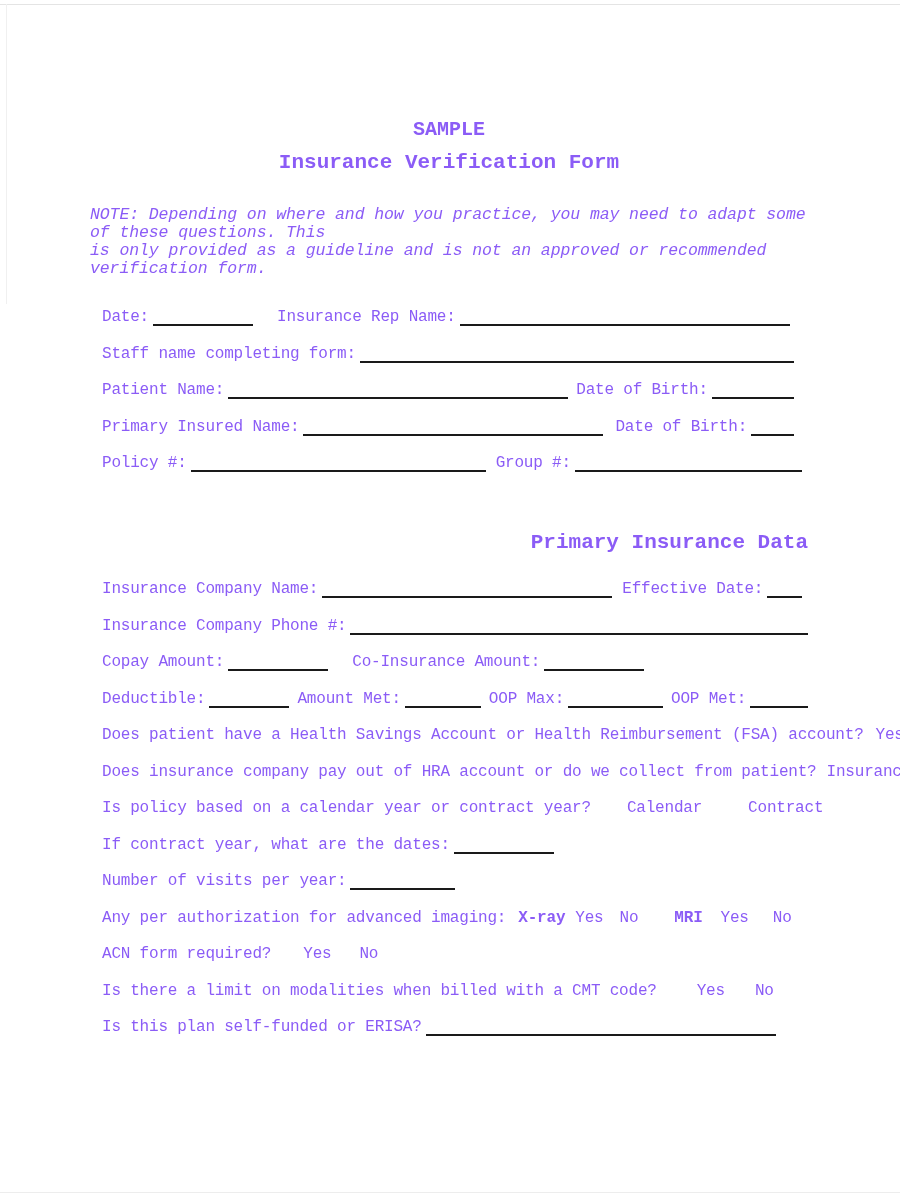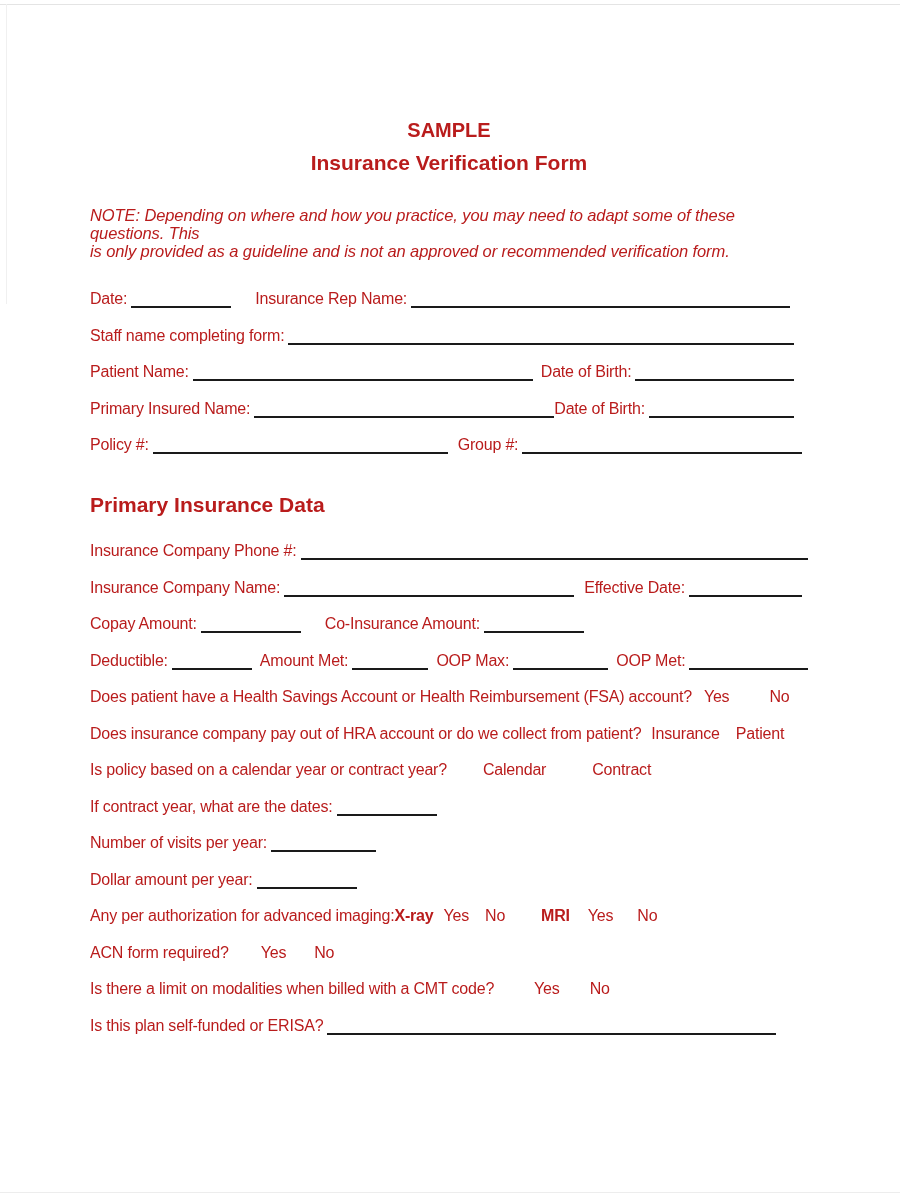--- a/index.html
+++ b/index.html
@@ -1,21 +1,21 @@
 <!DOCTYPE html>
 <html><head>
 <meta charset="utf-8">
 <style>
   html,body{margin:0;padding:0;background:#ffffff;}
   .page{
     position:relative;
     width:900px;height:1200px;
     background:#ffffff;
-    font-family:Liberation Sans, sans-serif;
-    color:#b91c1c;
+    font-family:Liberation Mono, monospace;
+    color:#8b5cf6;
     box-sizing:border-box;
     padding:118px 92px 0 90px;
     overflow:hidden;
   }
   .artifact{position:absolute;background:#e4e4e4;}
   .artifact.top{left:0;top:4px;width:900px;height:1px;}
   .artifact.bottom{left:0;top:1192px;width:900px;height:1px;background:#ededed;}
   .artifact.left{left:6px;top:4px;width:1px;height:300px;background:#f0f0f0;}
 
   .h-sample{
@@ -27,31 +27,31 @@
   .note{
     margin-top:30px;font-style:italic;font-size:16.5px;line-height:18px;
     letter-spacing:-0.1px;
   }
   .form{margin-top:28px;}
   .row{
     display:flex;align-items:baseline;
     font-size:16px;line-height:22px;letter-spacing:-0.2px;
     margin-bottom:14.5px;white-space:nowrap;
   }
-  .lbl{flex:0 0 auto;}
+  .lbl{flex:0 0 auto;margin-left:12px;}
   .b{font-weight:bold;}
   .blank{
     flex:0 0 auto;display:inline-block;height:6px;
     border-bottom:2.5px solid #1a1a1a;
     align-self:flex-end;margin-bottom:2px;margin-left:4px;
   }
   .grow{flex:1 1 auto;}
   .section-title{
-    text-align:left;font-weight:bold;font-size:21px;line-height:26px;
-    margin-top:36px;margin-bottom:22px;
+    text-align:right;font-weight:bold;font-size:21px;line-height:26px;
+    margin-top:56px;margin-bottom:22px;
   }  .ml8{margin-left:8px;}  .ml10{margin-left:10px;}
   .ml12{margin-left:12px;} .ml14{} .ml16{margin-left:16px;}
   .ml18{margin-left:18px;} .ml24{margin-left:24px;} .ml28{margin-left:28px;}
   .ml30{margin-left:30px;} .ml32{margin-left:32px;} .ml36{margin-left:36px;}
   .ml40{margin-left:40px;} .ml46{margin-left:46px;}
   .mr6{margin-right:6px;} .mr14{margin-right:14px;}
   .mr18{margin-right:18px;} .mr32{margin-right:32px;} .mr34{margin-right:34px;}
   
   .w76{width:76px;} .w80{width:80px;} .w95{width:95px;} .w100{width:100px;}
   .w105{width:105px;} .w290{width:290px;} .w295{width:295px;} .w300{width:300px;}
@@ -107,29 +107,29 @@
       <span class="lbl ml10">Group #:</span>
       <span class="blank grow mr6"></span>
     </div>
   </div>
 
   <div class="section-title">Primary Insurance Data</div>
 
   <div class="form" style="margin-top:0;">
 
     <div class="row">
-      <span class="lbl">Insurance Company Phone #:</span>
-      <span class="blank grow"></span>
-    </div>
-
-    <div class="row">
       <span class="lbl">Insurance Company Name:</span>
       <span class="blank w290"></span>
       <span class="lbl ml10">Effective Date:</span>
       <span class="blank grow mr6"></span>
+    </div>
+
+    <div class="row">
+      <span class="lbl">Insurance Company Phone #:</span>
+      <span class="blank grow"></span>
     </div>
 
     <div class="row">
       <span class="lbl">Copay Amount:</span>
       <span class="blank w100"></span>
       <span class="lbl ml24">Co-Insurance Amount:</span>
       <span class="blank w100"></span>
     </div>
 
     <div class="row">
@@ -164,24 +164,20 @@
     <div class="row">
       <span class="lbl">If contract year, what are the dates:</span>
       <span class="blank w100"></span>
     </div>
 
     <div class="row">
       <span class="lbl">Number of visits per year:</span>
       <span class="blank w105"></span>
     </div>
 
-    <div class="row">
-      <span class="lbl">Dollar amount per year:</span>
-      <span class="blank w100"></span>
-    </div>
 
     <div class="row">
       <span class="lbl">Any per authorization for advanced imaging:</span>
       <span class="lbl b ml14">X-ray</span>
       <span class="lbl ml10">Yes</span>
       <span class="lbl ml16">No</span>
       <span class="lbl b ml36">MRI</span>
       <span class="lbl ml18">Yes</span>
       <span class="lbl ml24">No</span>
     </div>

